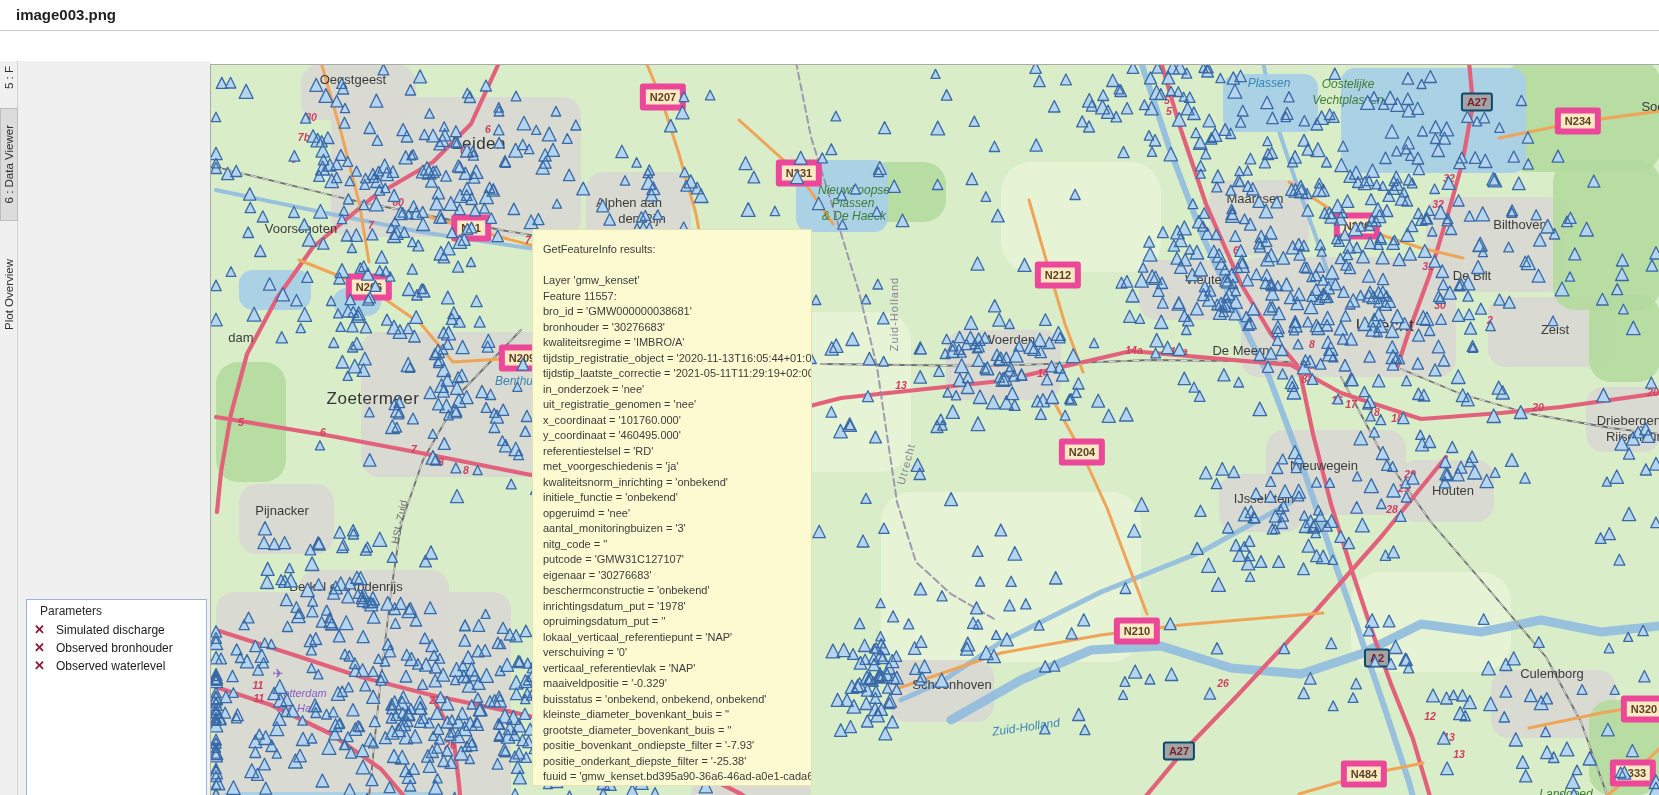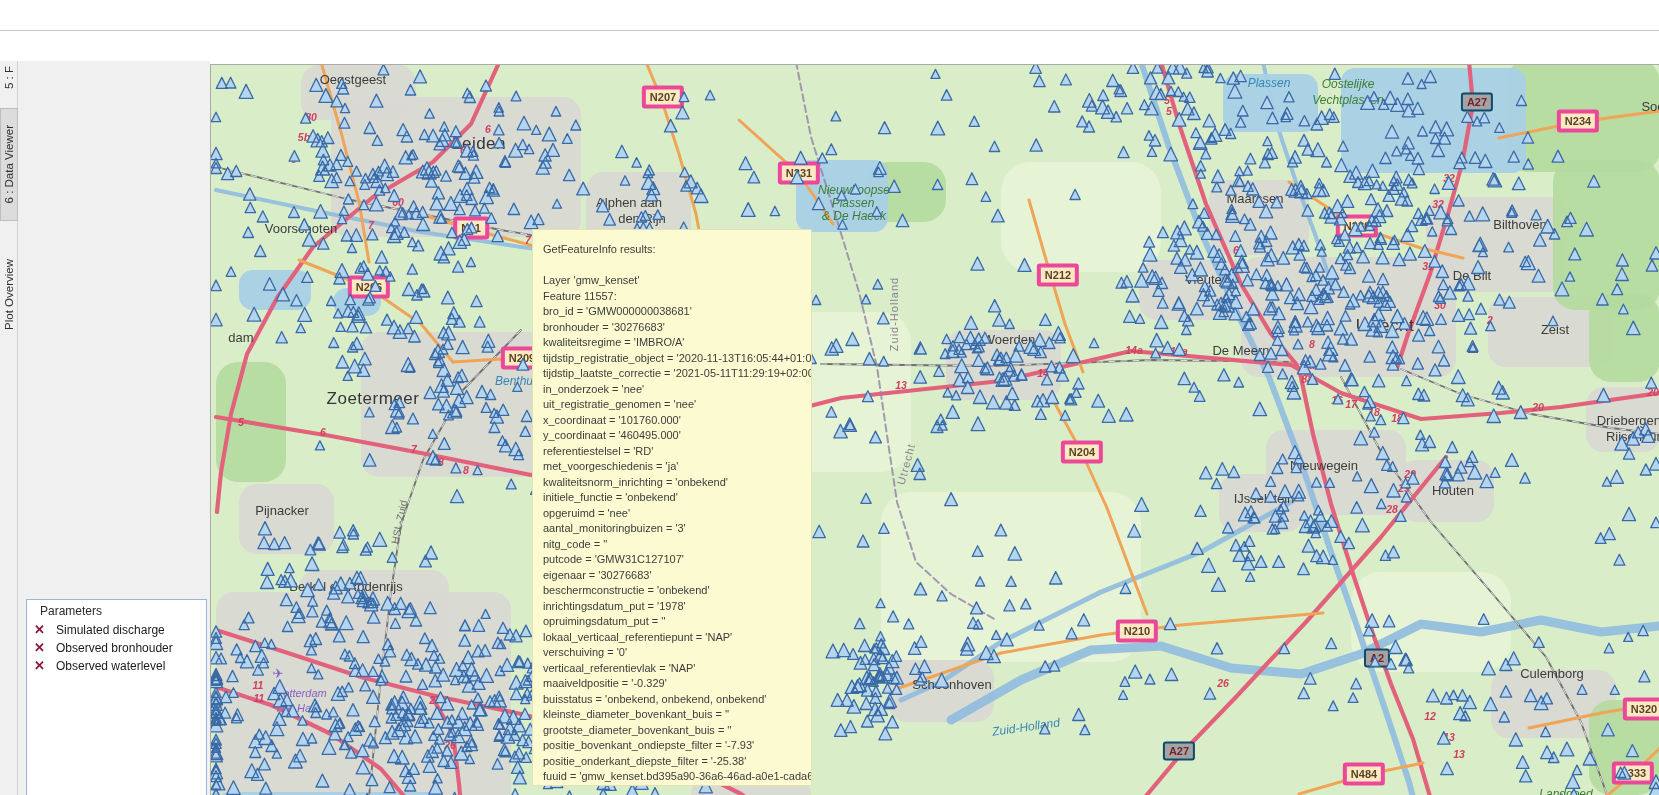--- a/index.html
+++ b/index.html
@@ -38,30 +38,33 @@
   .map-label{position:absolute;transform:translate(-50%,-50%);white-space:nowrap;}
   .lb-city{font-size:17px;color:#363636;letter-spacing:.5px;}
   .lb-town{font-size:13px;color:#3c3c3c;}
   .lb-nature{font-size:12px;font-style:italic;color:#3f7d36;}
   .lb-water-label{font-size:12px;font-style:italic;color:#3a85b5;}
   .lb-admin{font-size:11px;color:#8a8095;letter-spacing:1px;}
   .lb-rail-label{font-size:10.5px;color:#6f6f6f;}
   .lb-airport{font-size:11px;font-style:italic;color:#8a5fc8;}
   .lb-airport-icon{font-size:13px;color:#8a5fc8;font-style:normal;}
   .badge{position:absolute;transform:translate(-50%,-50%);font-size:11px;font-weight:bold;padding:0 4px;border-radius:3px;line-height:15px;}
-  .badge.n{background:#fde8c4;border:4px solid #ec4899;color:#574425;}
+  .badge.n{background:#fde8c4;border:6px solid #ec4899;color:#574425;}
   .badge.a{background:#a3a3a3;border:2px solid #0c4a6e;color:#79202f;}
   .exit{position:absolute;transform:translate(-50%,-50%);font-size:10.5px;font-style:italic;font-weight:bold;color:#d04060;}
   #tooltip{position:absolute;left:321px;top:164px;width:280px;height:557px;z-index:10;background:#fbfad0;border:1px solid #e4e2b2;box-sizing:border-box;
     font-size:11px;line-height:15.5px;color:#3c3c3c;white-space:pre;padding:12px 0 0 10px;overflow:hidden;}
 </style>
 </head>
 <body>
 
 <div id="app">
+  <div id="titlebar">
+    <span class="t">image003.png</span>
+  </div>
   <div id="content">
     <div id="tabstrip">
       <div class="vtab" style="top:0;height:34px">
           <span>5 : F</span>
         </div>
       <div class="vtab sel" style="top:47px;height:113px">
           <span>6 : Data Viewer</span>
         </div>
       <div class="vtab" style="top:168px;height:130px">
           <span>Plot Overview</span>
@@ -143,21 +146,21 @@
           <span class="badge n" style="left: 1146px; top: 161px; transform: translate(-50%, -50%);">N230</span>
           <span class="badge n" style="left: 1367px; top: 56px; transform: translate(-50%, -50%);">N234</span>
           <span class="badge n" style="left: 926px; top: 566px; transform: translate(-50%, -50%);">N210</span>
           <span class="badge n" style="left: 1433px; top: 644px; transform: translate(-50%, -50%);">N320</span>
           <span class="badge n" style="left: 1422px; top: 708px; transform: translate(-50%, -50%);">N333</span>
           <span class="badge n" style="left: 1153px; top: 709px; transform: translate(-50%, -50%);">N484</span>
           <span class="badge a" style="left: 1266px; top: 37px; transform: translate(-50%, -50%);">A27</span>
           <span class="badge a" style="left: 1166px; top: 593px; transform: translate(-50%, -50%);">A2</span>
           <span class="badge a" style="left: 968px; top: 686px; transform: translate(-50%, -50%);">A27</span>
           <span class="exit" style="left: 100px; top: 52px; transform: translate(-50%, -50%);">80</span>
-          <span class="exit" style="left: 93px; top: 72px; transform: translate(-50%, -50%);">5b</span>
+          <span class="exit" style="left: 93px; top: 72px; transform: translate(-50%, -50%);">7b</span>
           <span class="exit" style="left: 83px; top: 94px; transform: translate(-50%, -50%);">9</span>
           <span class="exit" style="left: 277px; top: 64px; transform: translate(-50%, -50%);">6</span>
           <span class="exit" style="left: 252px; top: 85px; transform: translate(-50%, -50%);">6</span>
           <span class="exit" style="left: 187px; top: 137px; transform: translate(-50%, -50%);">60</span>
           <span class="exit" style="left: 160px; top: 160px; transform: translate(-50%, -50%);">7</span>
           <span class="exit" style="left: 317px; top: 175px; transform: translate(-50%, -50%);">7</span>
           <span class="exit" style="left: 30px; top: 357px; transform: translate(-50%, -50%);">5</span>
           <span class="exit" style="left: 112px; top: 367px; transform: translate(-50%, -50%);">6</span>
           <span class="exit" style="left: 203px; top: 384px; transform: translate(-50%, -50%);">7</span>
           <span class="exit" style="left: 230px; top: 397px; transform: translate(-50%, -50%);">8</span>

